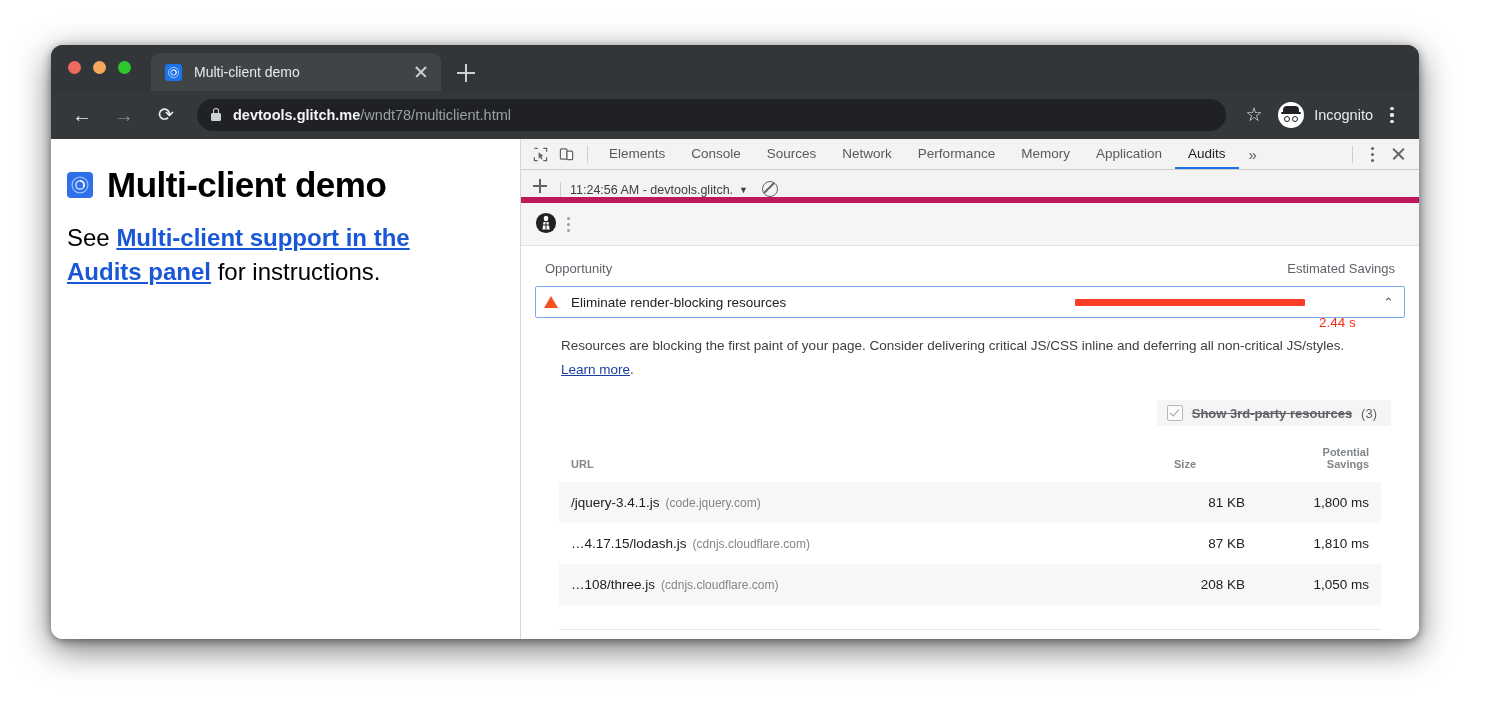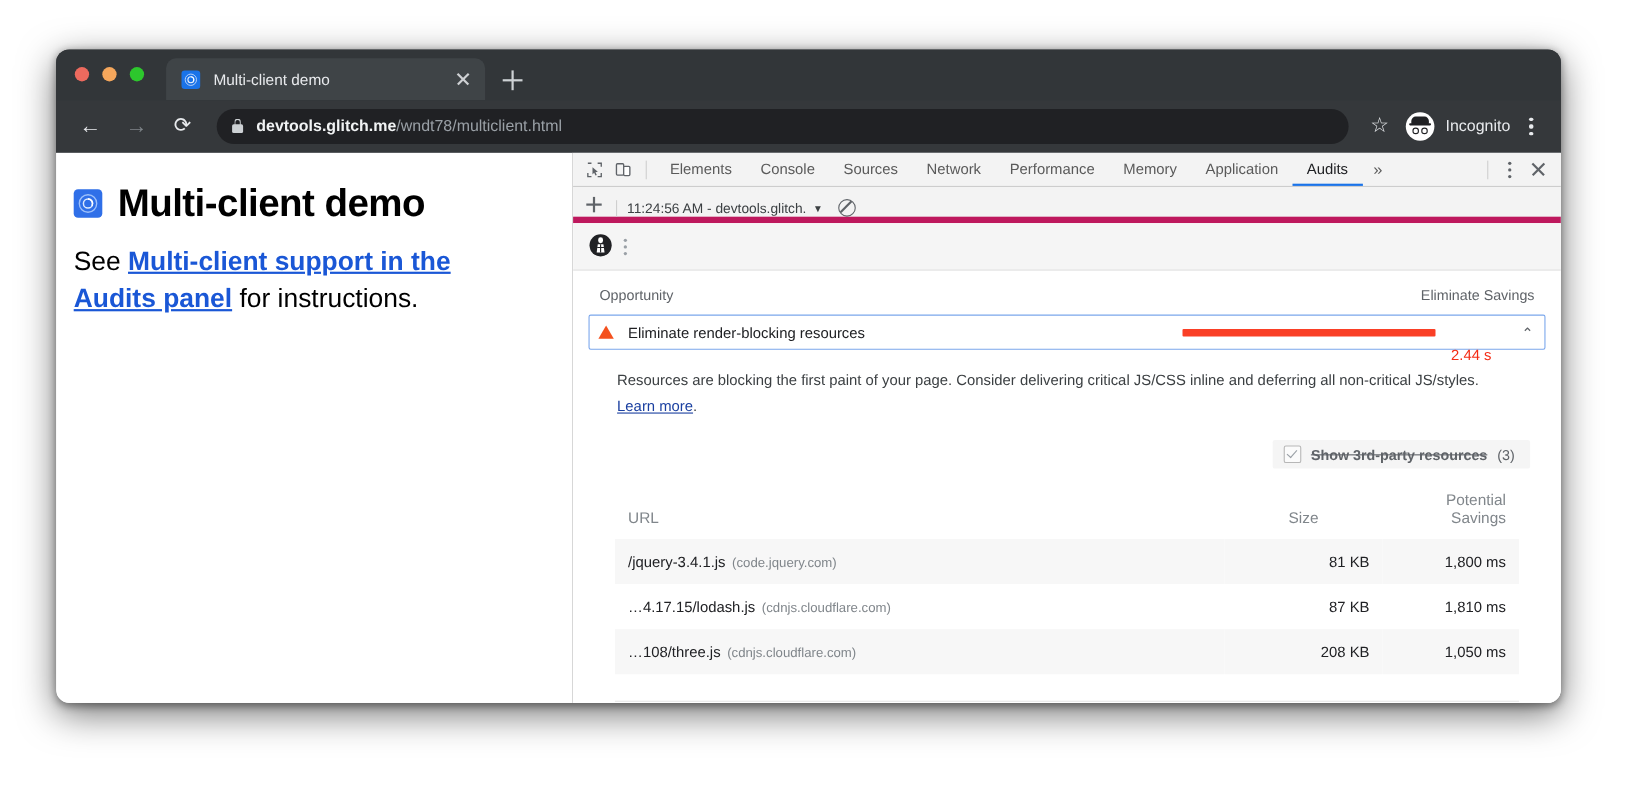--- a/index.html
+++ b/index.html
@@ -550,22 +550,22 @@
   }
   .tp-count { font-size: 13px; color: #5f6368; }
 
   table.res {
     width: calc(100% - 48px);
     margin: 18px 24px 0 24px;
     border-collapse: collapse;
     table-layout: fixed;
   }
   table.res th {
-    font-size: 14px;
-    font-weight: normal;
+    font-size: 11px;
+    font-weight: bold;
     color: #80868b;
     padding: 2px 12px 12px 12px;
     vertical-align: bottom;
   }
   th.c-url { text-align: left; }
   th.c-size { text-align: center; width: 120px; }
   th.c-sav { text-align: right; width: 100px; }
   table.res td {
     font-size: 13.5px;
     color: #202124;
@@ -729,21 +729,21 @@
                 <i></i>
                 <i></i>
                 <i></i>
               </div>
           </div>
 
           <div class="opp-area">
 
             <div class="opp-header">
               <span>Opportunity</span>
-              <span>Eliminate Savings</span>
+              <span>Estimated Savings</span>
             </div>
 
             <div class="opp-row">
               <span class="warn-tri"></span>
               <span class="opp-title">Eliminate render-blocking resources</span>
               <span class="opp-bar-wrap">
                 <span class="opp-bar" id="oppBar" style="width: 100%; background: rgb(250, 63, 38);"></span>
               </span>
               <span class="opp-value" style="color: rgb(244, 45, 22);">2.44 s</span>
               <span class="opp-chevron">⌃</span>

